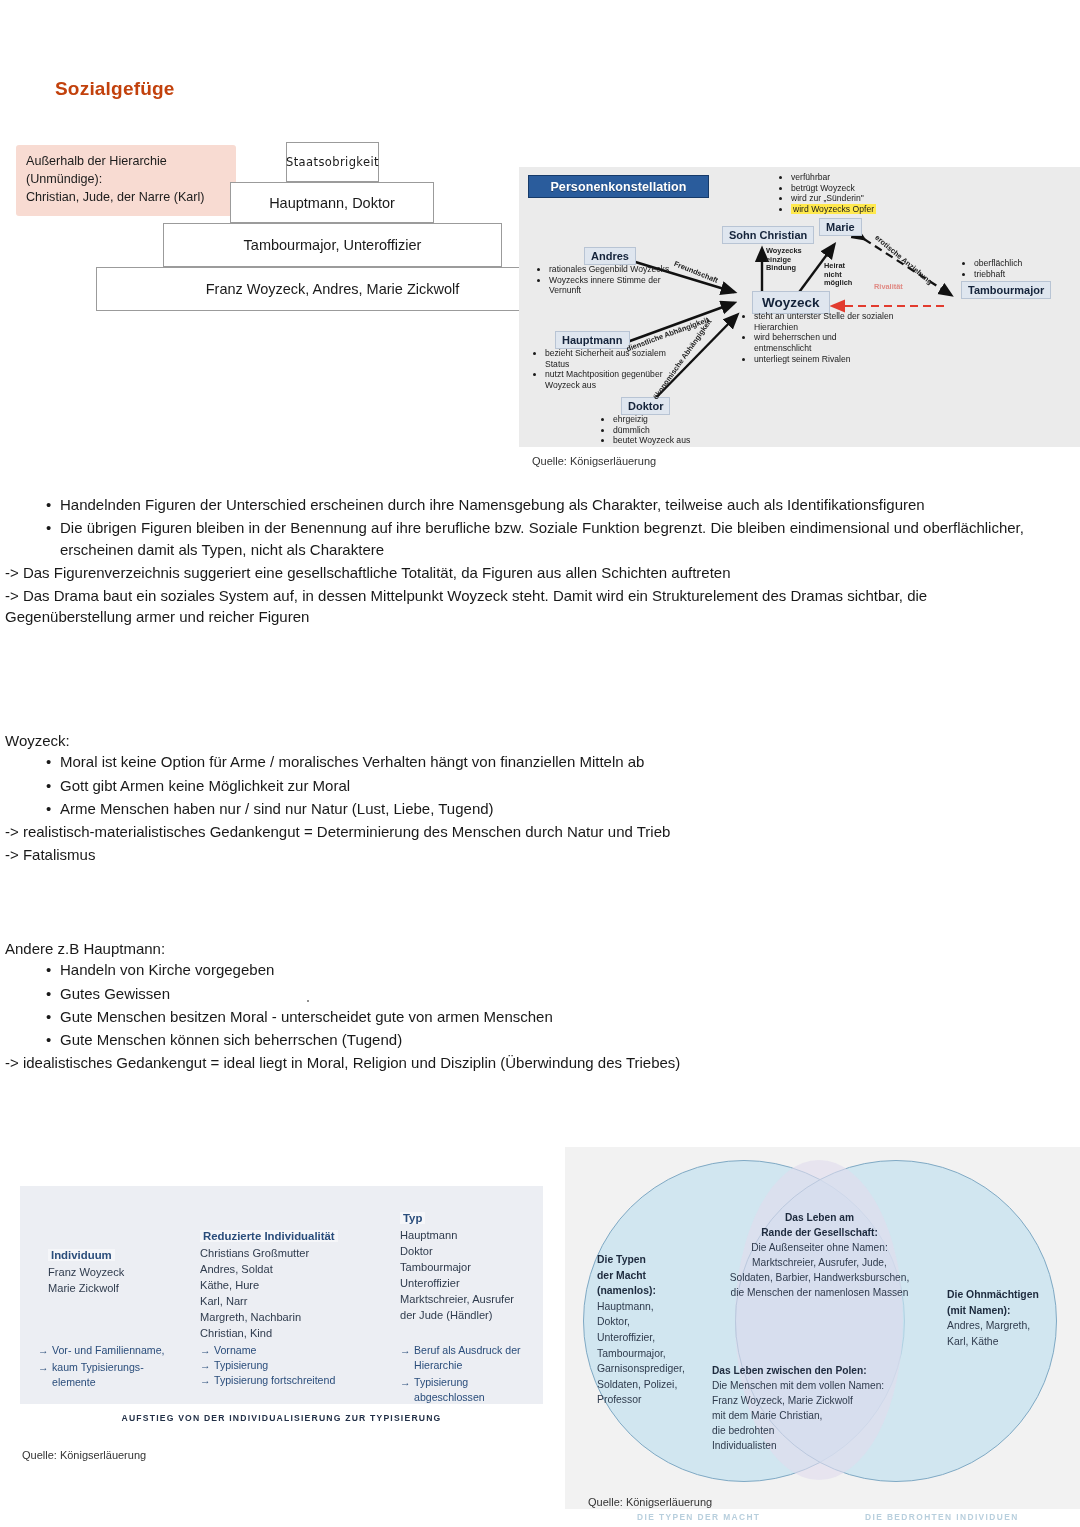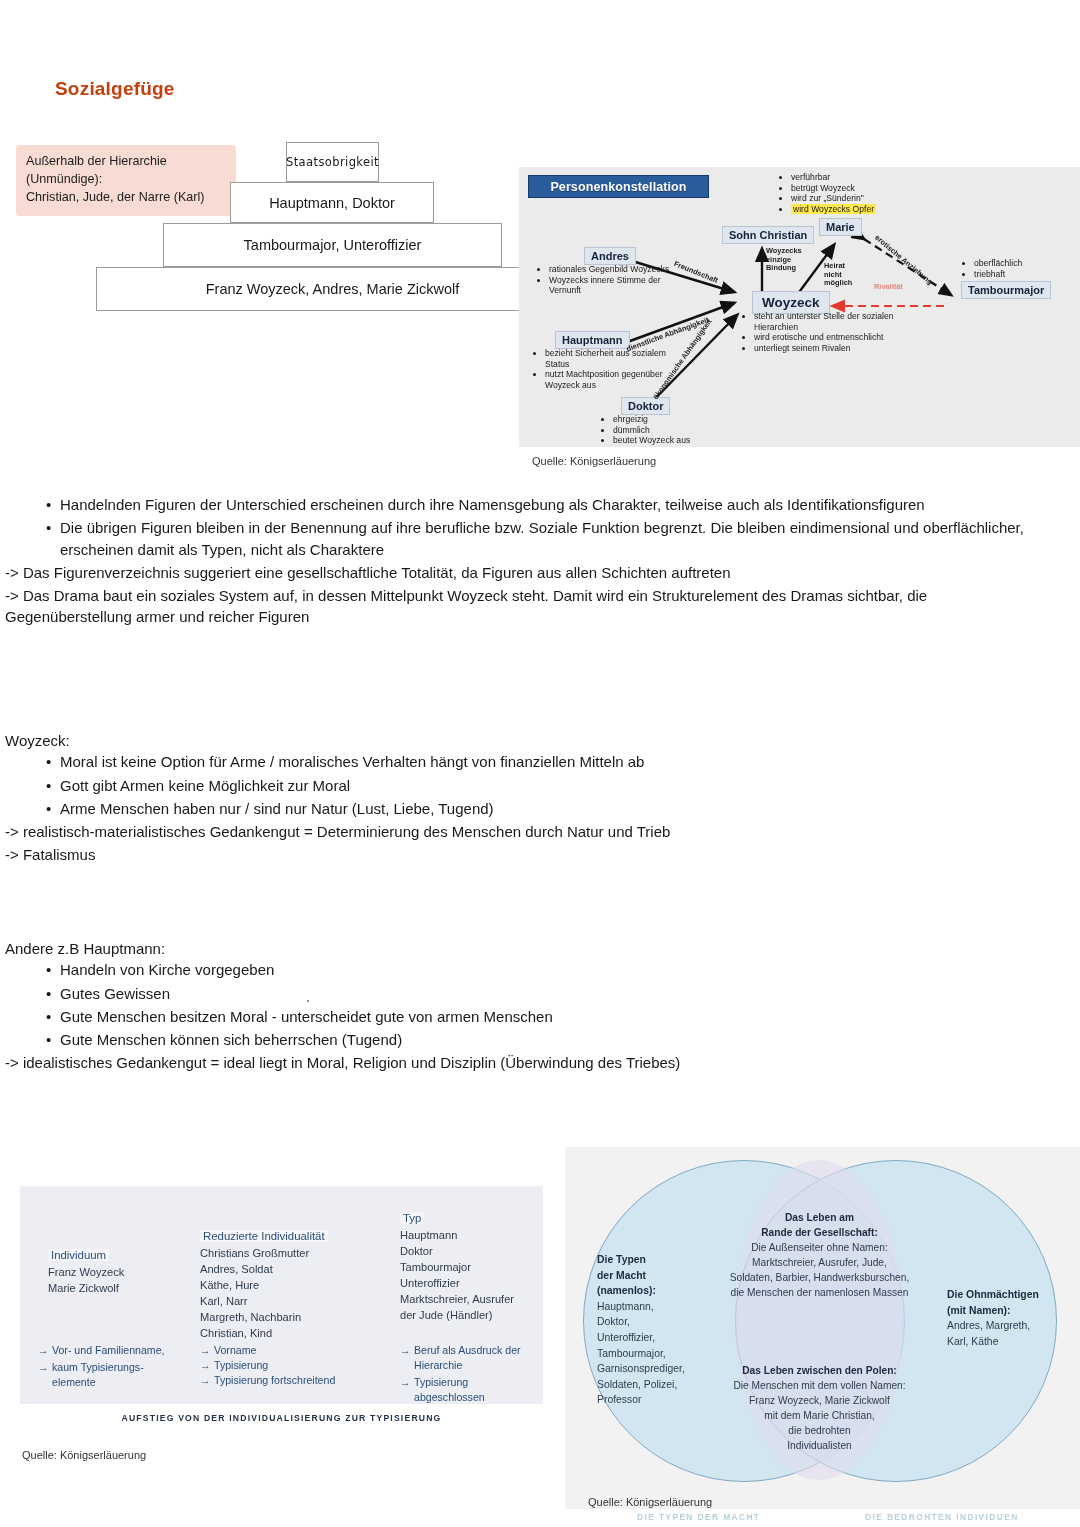--- a/index.html
+++ b/index.html
@@ -56,21 +56,21 @@
   .bullet-row{display:flex;margin-bottom:2px;}
   .bullet-dot{width:14px;flex:0 0 14px;font-size:15px;line-height:1.42;}
   .bullet-txt{flex:1;}
   .arrow-row{margin-bottom:2px;}
 
   
   #typ-panel{
     left:20px;top:1186px;width:523px;height:218px;background:#eceef3;
   }
   .typ-head{
-    font-weight:normal;color:#2a4d7b;font-size:11.4px;background:#f5f6f9;
+    font-weight:bold;color:#2a4d7b;font-size:11.4px;background:#f5f6f9;
     display:inline-block;padding:0 3px;
   }
   .typ-body{font-size:11.1px;line-height:1.44;color:#2f3b4d;}
   .typ-arrows{font-size:10.6px;line-height:1.42;color:#2a4d7b;}
   .typ-arrows div{display:flex;}
   .typ-arrows .ar{width:14px;flex:0 0 14px;}
   #typ-footer{
     font-size:8.6px;font-weight:bold;letter-spacing:1.2px;color:#223047;
     text-align:center;
   }
@@ -172,21 +172,21 @@
     <li>betrügt Woyzeck</li>
     <li>wird zur „Sünderin"</li>
     <li><span class="hl">wird Woyzecks Opfer</span></li>
   </ul>
 </div>
 
 <div class="abs nodebox big" style="left:752px;top:291px;">Woyzeck</div>
 <div class="abs pklist" style="left:745px;top:311px;width:150px;">
   <ul>
     <li>steht an unterster Stelle der sozialen Hierarchien</li>
-    <li>wird erotische und entmenschlicht</li>
+    <li>wird beherrschen und entmenschlicht</li>
     <li>unterliegt seinem Rivalen</li>
   </ul>
 </div>
 
 <div class="abs nodebox" style="left:961px;top:281px;">Tambourmajor</div>
 <div class="abs pklist" style="left:965px;top:258px;width:110px;">
   <ul>
     <li>oberflächlich</li>
     <li>triebhaft</li>
   </ul>
@@ -356,21 +356,21 @@
 
 <div class="abs venn-txt" style="left:703px;top:1210px;width:233px;font-size:10.2px;line-height:1.48;text-align:center;">
   <div class="venn-b">Das Leben am</div>
   <div class="venn-b">Rande der Gesellschaft:</div>
   <div>Die Außenseiter ohne Namen:</div>
   <div>Marktschreier, Ausrufer, Jude,</div>
   <div>Soldaten, Barbier, Handwerksburschen,</div>
   <div>die Menschen der namenlosen Massen</div>
 </div>
 
-<div class="abs venn-txt" style="left:712px;top:1363px;width:215px;font-size:10.2px;line-height:1.48;text-align:center;">
+<div class="abs venn-txt" style="left:712px;top:1363px;width:215px;font-size:10.2px;line-height:1.48;text-align:left;">
   <div class="venn-b">Das Leben zwischen den Polen:</div>
   <div>Die Menschen mit dem vollen Namen:</div>
   <div>Franz Woyzeck, Marie Zickwolf</div>
   <div>mit dem Marie Christian,</div>
   <div>die bedrohten</div>
   <div>Individualisten</div>
 </div>
 
 <div class="abs venn-foot" style="left:637px;top:1512px;">DIE TYPEN DER MACHT</div>
 <div class="abs venn-foot" style="left:865px;top:1512px;">DIE BEDROHTEN INDIVIDUEN</div>

